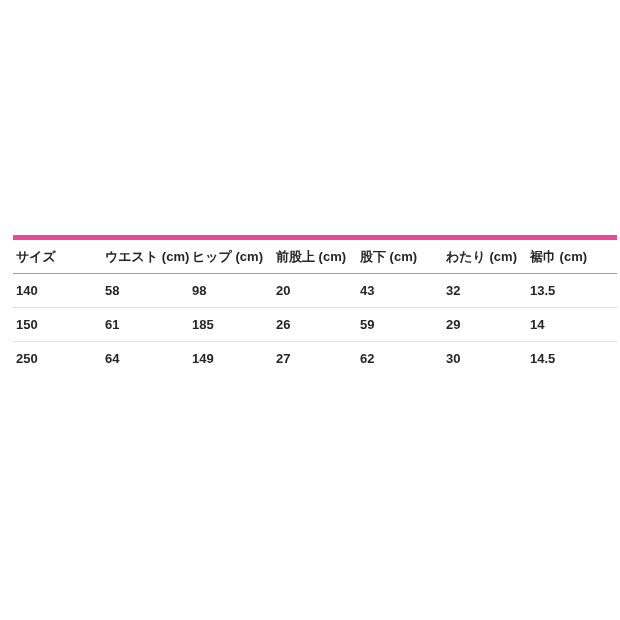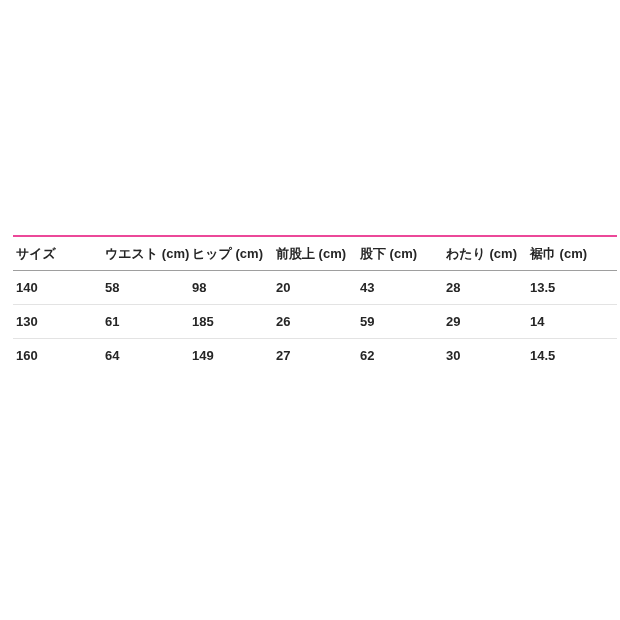--- a/index.html
+++ b/index.html
@@ -21,21 +21,21 @@
     width: 604px;
   }
   table.size-table {
     width: 100%;
     border-collapse: collapse;
     table-layout: fixed;
     font-size: 13px;
     color: #262626;
   }
   table.size-table thead tr {
-    border-top: 2px solid #ec4899;
+    border-top: 5px solid #ec4899;
     border-bottom: 1px solid #9e9e9e;
     margin-left: 20px;
   }
   table.size-table tbody tr {
     border-bottom: 1px solid #e3e3e3;
   }
   table.size-table tbody tr:last-child {
     border-bottom: none;
   }
   table.size-table th,
@@ -86,34 +86,34 @@
         <th>裾巾 (cm)</th>
       </tr>
     </thead>
     <tbody>
       <tr>
         <td>140</td>
         <td>58</td>
         <td>98</td>
         <td>20</td>
         <td>43</td>
-        <td>28</td>
+        <td>32</td>
         <td>13.5</td>
       </tr>
       <tr>
-        <td>130</td>
+        <td>150</td>
         <td>61</td>
         <td>185</td>
         <td>26</td>
         <td>59</td>
         <td>29</td>
         <td>14</td>
       </tr>
       <tr>
-        <td>160</td>
+        <td>250</td>
         <td>64</td>
         <td>149</td>
         <td>27</td>
         <td>62</td>
         <td>30</td>
         <td>14.5</td>
       </tr>
     </tbody>
   </table>
 </div>

